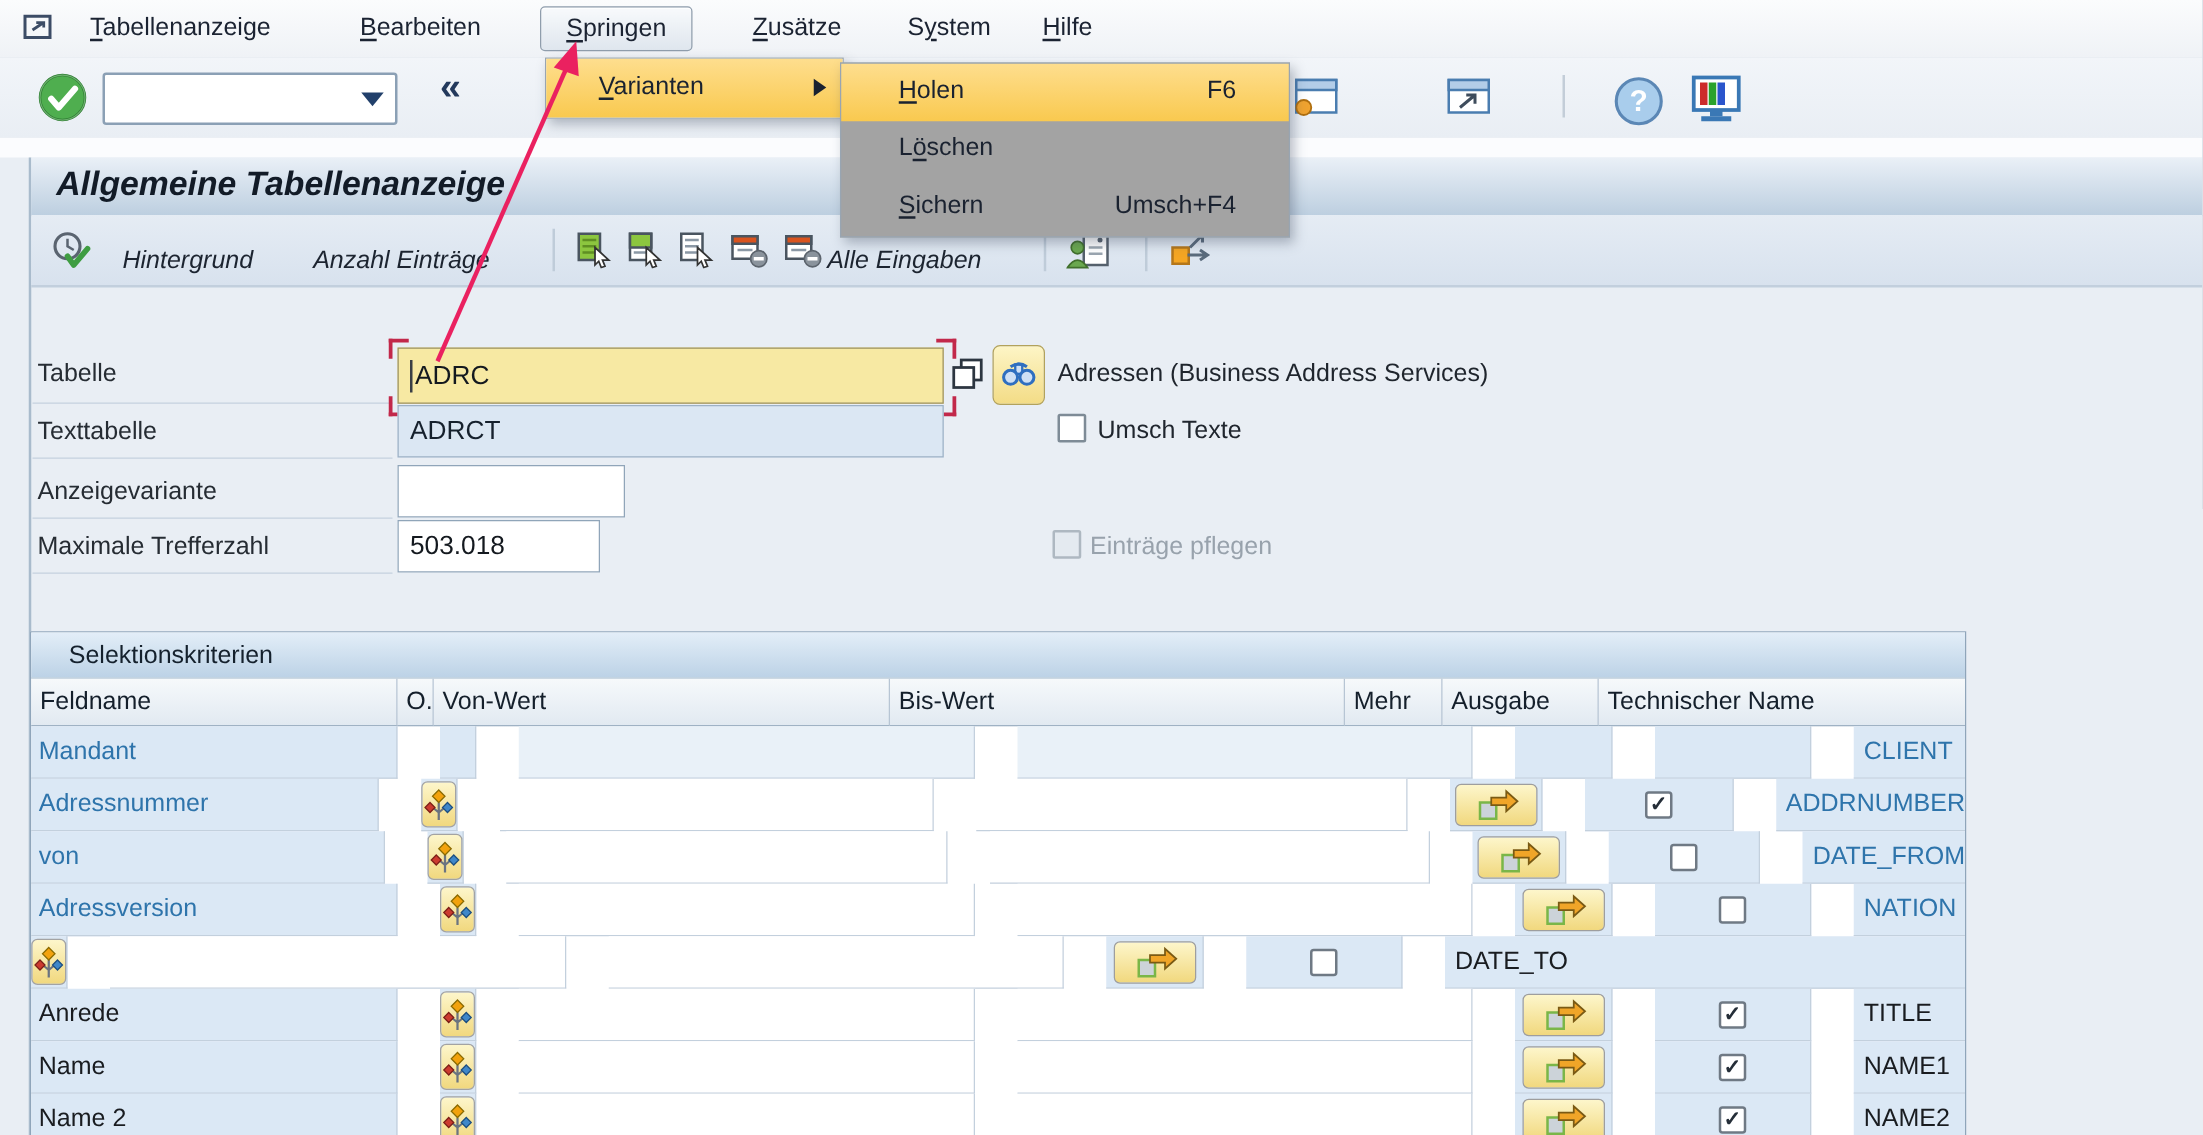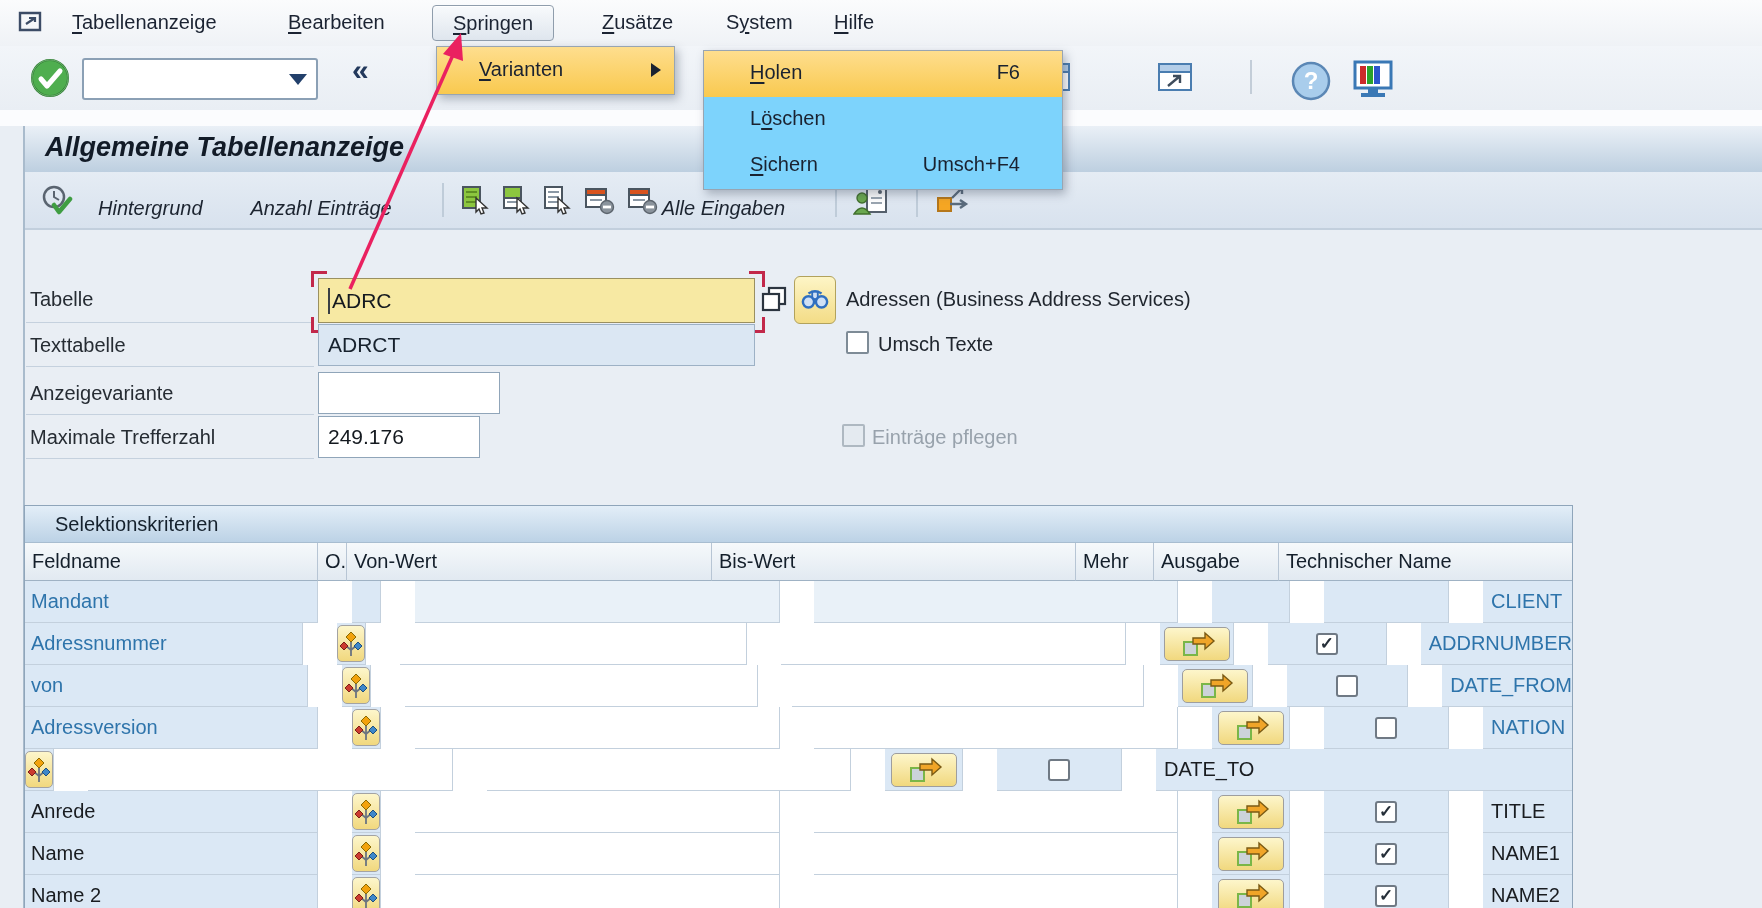--- a/index.html
+++ b/index.html
@@ -94,22 +94,22 @@
   .cbx[data-state="none"]{visibility:hidden;}
 
   
   .dropdown{position:absolute;left:436px;top:46px;width:237px;background:#fcfdfe;border:1px solid #98a5b2;
             box-shadow:3px 4px 9px rgba(55,65,85,.35);z-index:60;}
   .dd-item{position:relative;height:47px;font-size:20px;color:#1a2230;}
   .dd-item .lab{position:absolute;left:42px;top:11px;}
   .dd-item .sc{position:absolute;left:150px;top:11px;}
   .dd-item .subarrow{position:absolute;right:13px;top:16px;width:0;height:0;
             border-left:10px solid #1a2230;border-top:7px solid transparent;border-bottom:7px solid transparent;}
-  .submenu{position:absolute;left:672px;top:50px;width:358px;background:#7dd3fc;border:1px solid #98a5b2;
-           box-shadow:3px 4px 9px rgba(55,65,85,.35);z-index:70;margin-left:31px;}
+  .submenu{position:absolute;left:672px;top:50px;width:358px;background:#a3a3a3;border:1px solid #98a5b2;
+           box-shadow:3px 4px 9px rgba(55,65,85,.35);z-index:70;}
   .sm-item{position:relative;height:46px;font-size:20px;color:#1a2230;}
   .sm-item .lab{position:absolute;left:46px;top:10px;}
   .sm-item .sc{position:absolute;right:42px;top:10px;}
   .hl{background:linear-gradient(#fede8e,#f9c94f);}
   .arrowsvg{position:absolute;left:0;top:0;z-index:100;pointer-events:none;}
   .hiddendefs{position:absolute;width:0;height:0;overflow:hidden;}
 </style>
 </head>
 <body>
 
@@ -308,21 +308,21 @@
 
   <span class="flabel" style="top:382px;">Anzeigevariante</span>
   <div class="frule" style="top:414px;"></div>
   <div class="field" style="left:318px;top:372px;width:182px;height:42px;">
     <span></span>
   </div>
 
   <span class="flabel" style="top:426px;">Maximale Trefferzahl</span>
   <div class="frule" style="top:458px;"></div>
   <div class="field" style="left:318px;top:416px;width:162px;height:42px;">
-    <span>249.176</span>
+    <span>503.018</span>
   </div>
   <span class="ckbox disabled" style="left:842px;top:424px;"></span>
   <span class="cklabel disabled" style="left:872px;top:426px;">Einträge pflegen</span>
 
   <div class="selsection">
     <div class="group-hd">Selektionskriterien</div>
     <div class="hrow">
       <div class="hcell w-feld">Feldname</div>
       <div class="hcell w-o">O.</div>
       <div class="hcell w-von">Von-Wert</div>

